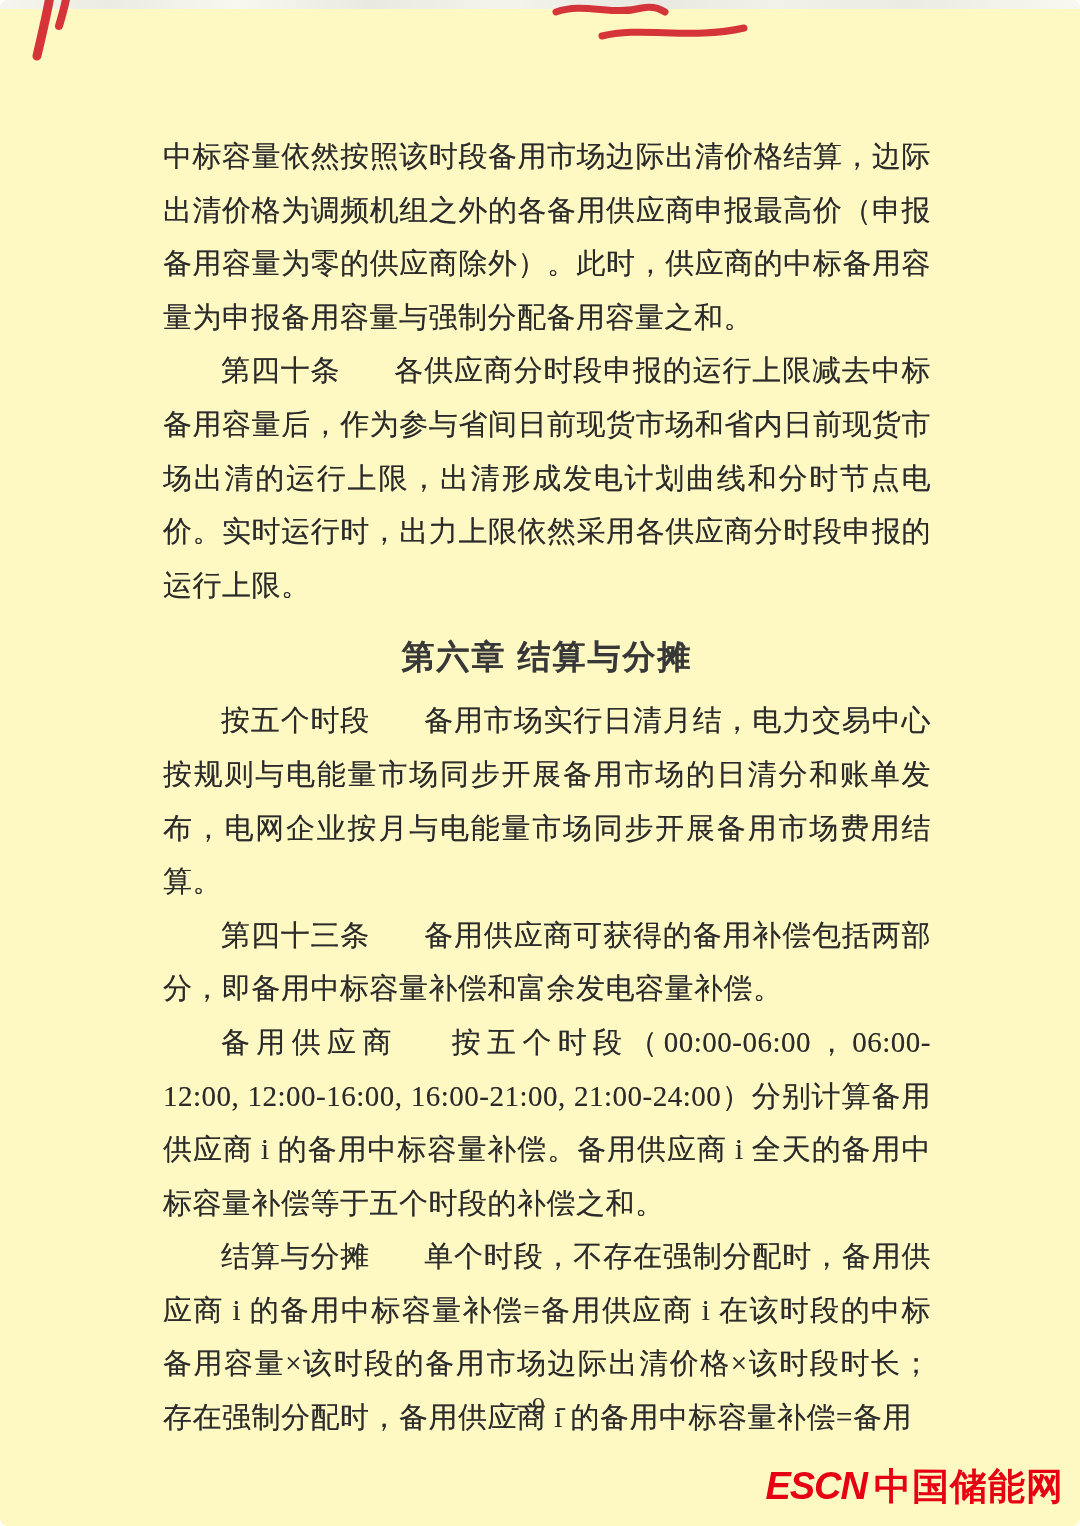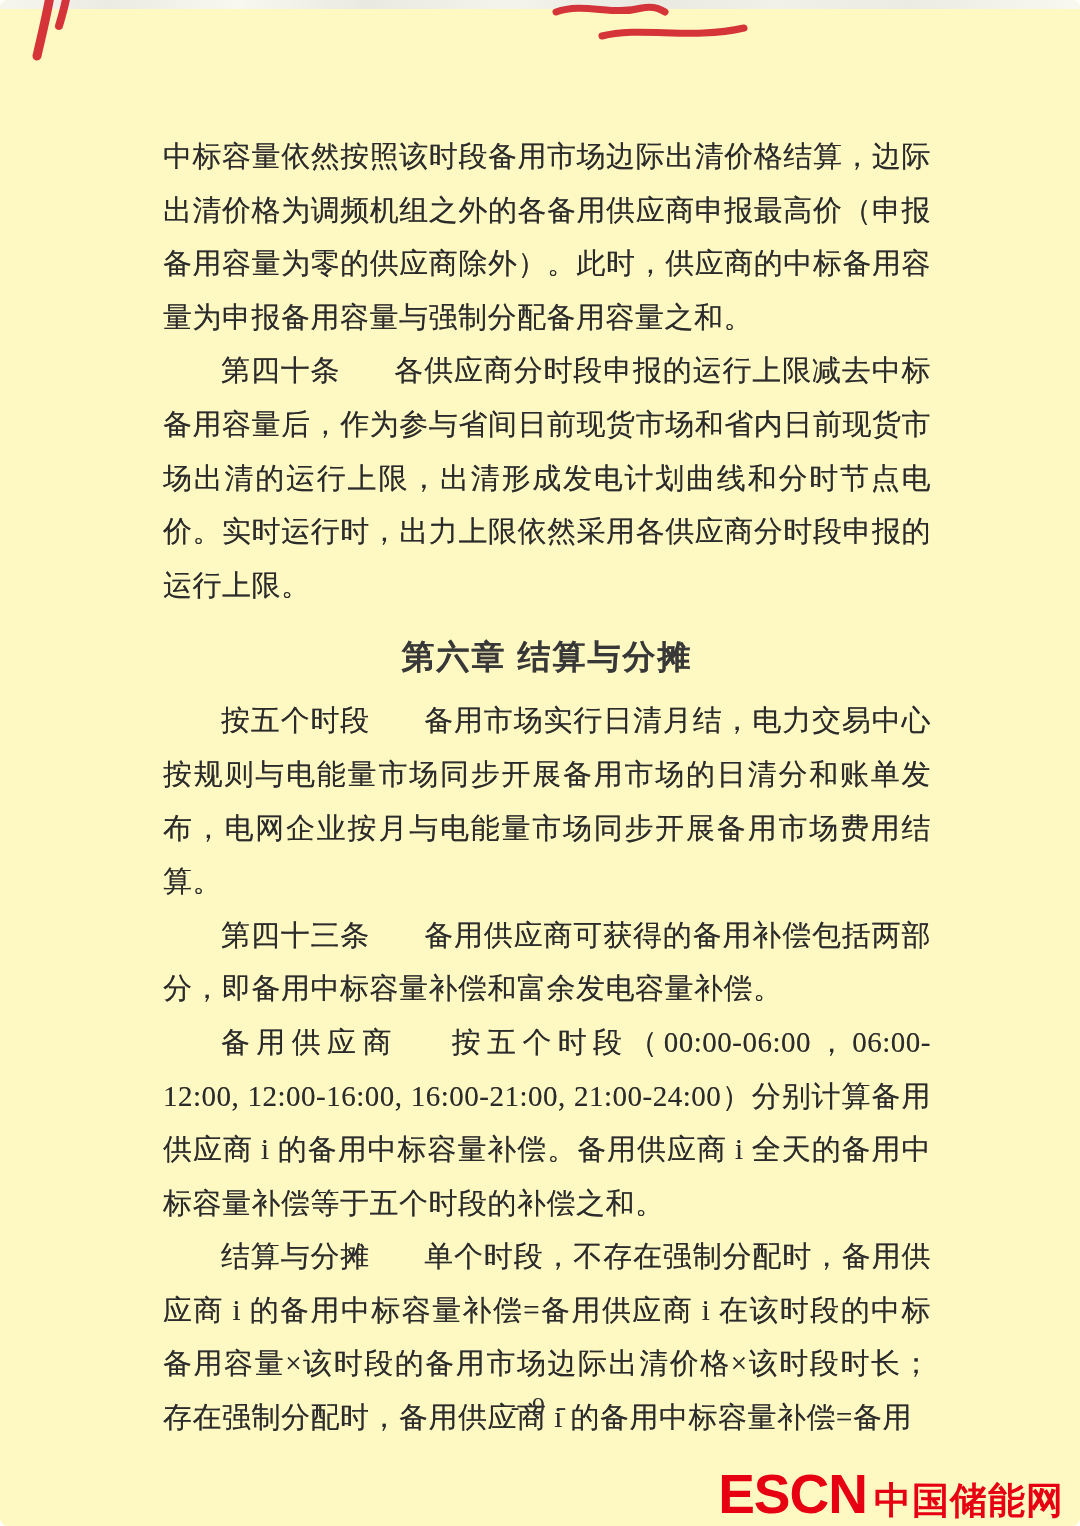--- a/index.html
+++ b/index.html
@@ -32,21 +32,21 @@
   .page-number{
     position:absolute;left:0;top:1392px;width:1080px;text-align:center;
     font-size:26px;letter-spacing:3px;color:#333333;
   }
   .logo{
     position:absolute;right:16px;top:1462px;display:flex;align-items:baseline;gap:7px;
     color:var(--logo-red,#e60012);white-space:nowrap;
   }
   .logo-latin{
     font-family:"Liberation Sans","DejaVu Sans",sans-serif;font-weight:800;
-    font-size:55px;letter-spacing:-1px;
+    font-size:38px;letter-spacing:-1px;font-style:italic;
   }
   .logo-cjk{
     font-family:Liberation Sans, sans-serif;font-weight:700;
     font-size:37px;letter-spacing:1px;
   }
 </style>
 </head>
 <body>
 
 <div class="page">

